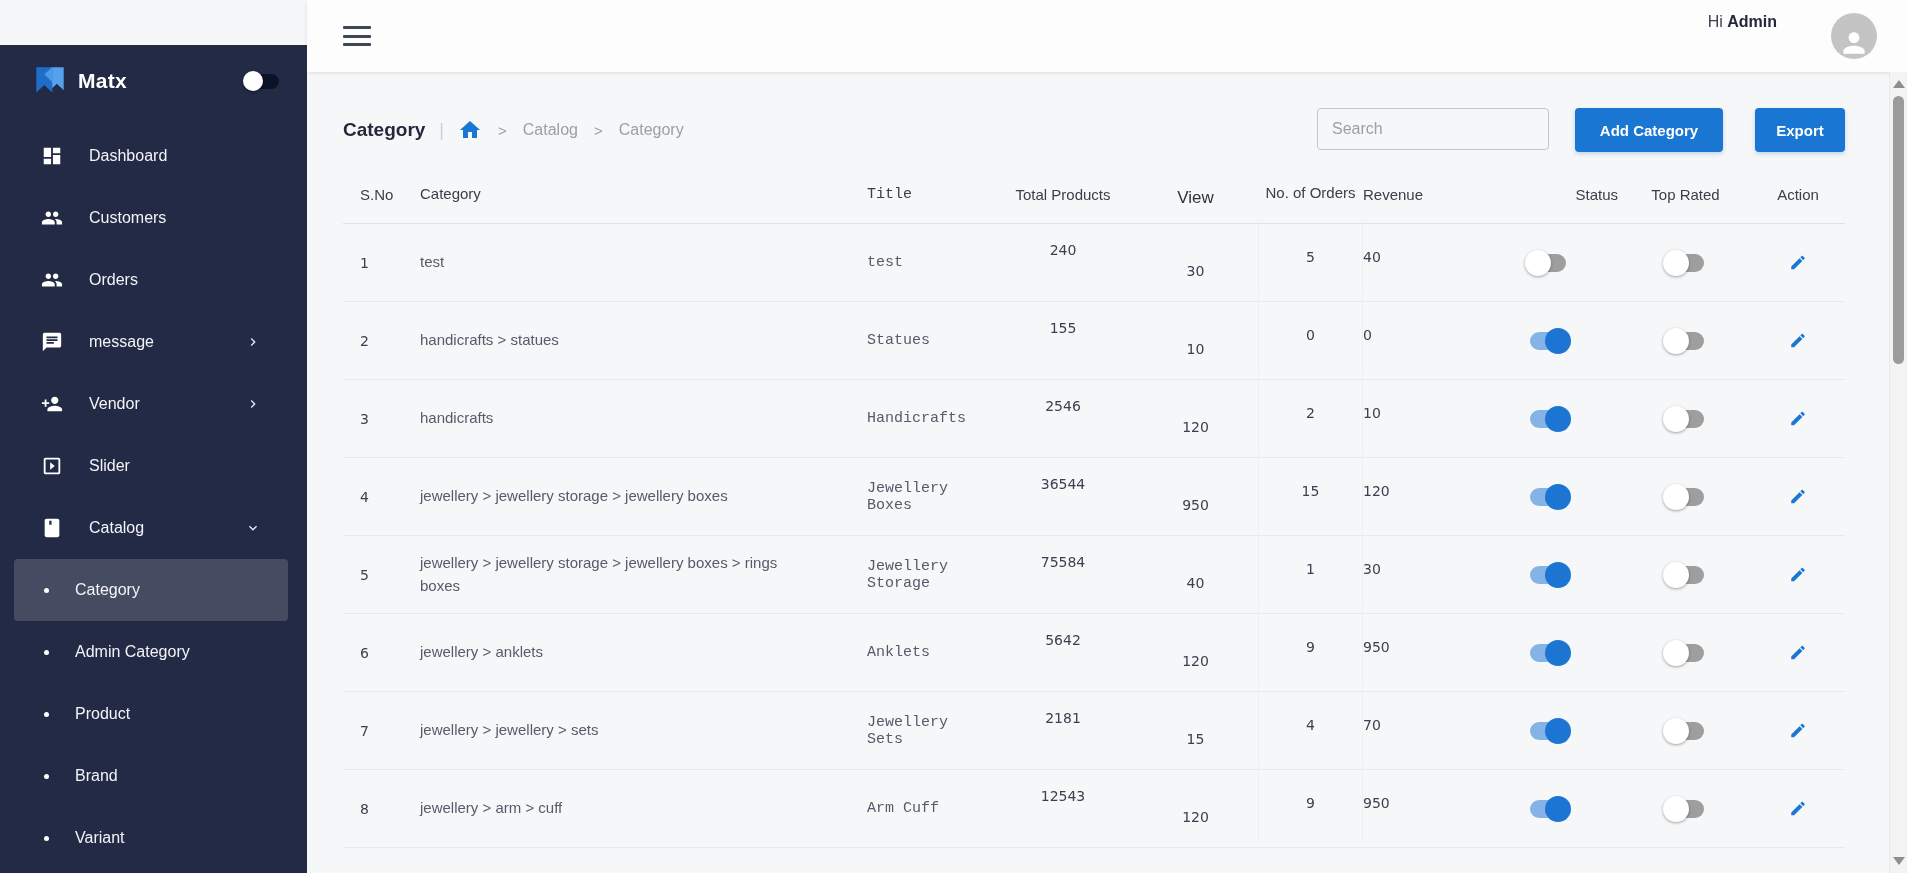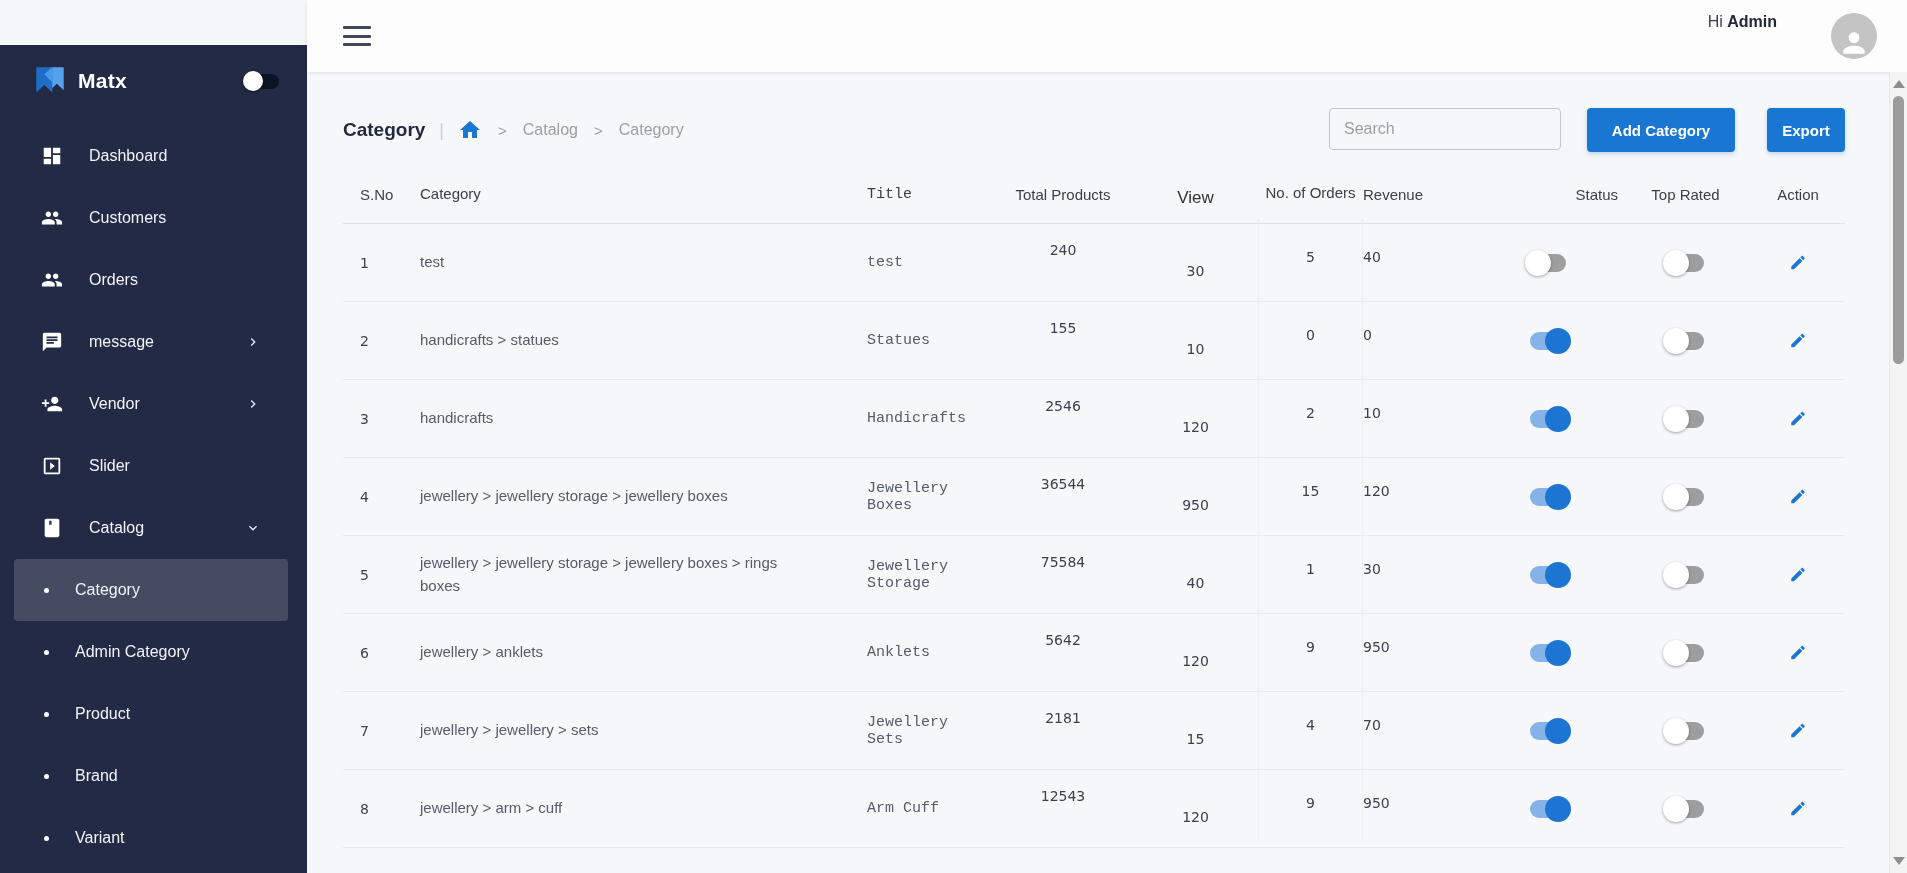--- a/index.html
+++ b/index.html
@@ -43,21 +43,21 @@
   .bc-divider{color:#cfcfcf;font-size:18px;margin:0 14px;}
   .bc-home{width:24px;height:24px;cursor:pointer;}
   .bc-home svg{width:24px;height:24px;fill:var(--primary,#1976d2);}
   .bc-chev{color:#9aa0a6;font-size:15px;margin:0 16px;}
   .bc-link{color:#9aa0a6;font-size:16px;cursor:pointer;}
   .header-actions{display:flex;align-items:flex-start;}
   .search-input{width:232px;height:42px;border:1px solid #c6c6c6;border-radius:4px;background:transparent;padding:0 14px;font-size:16px;color:#333;outline:none;font-family:"Liberation Sans",sans-serif;}
   .search-input::placeholder{color:#9e9e9e;}
   .btn{height:44px;border:none;border-radius:4px;background:var(--primary,#1976d2);color:#fff;font-size:15px;font-weight:700;cursor:pointer;box-shadow:0 2px 4px rgba(25,118,210,.25);font-family:"Liberation Sans",sans-serif;}
   .btn-add{width:148px;margin-left:26px;}
-  .btn-export{width:78px;margin-left:32px;}
+  .btn-export{width:90px;margin-left:32px;}
 
   
   .table{margin-top:12px;}
   .tr{display:flex;align-items:center;border-bottom:1px solid #e7e9ec;}
   .thead{height:58px;border-bottom:1px solid #dfe2e6;}
   .row{height:78px;}
   .th{font-size:15px;font-weight:500;color:#3a3e48;}
   .td{font-size:15px;color:#555b6a;}
   .num{font-family:"DejaVu Sans",sans-serif;font-size:14px;color:#3b4050;}
   .col-sno{width:55px;padding-left:17px;text-align:left;}

